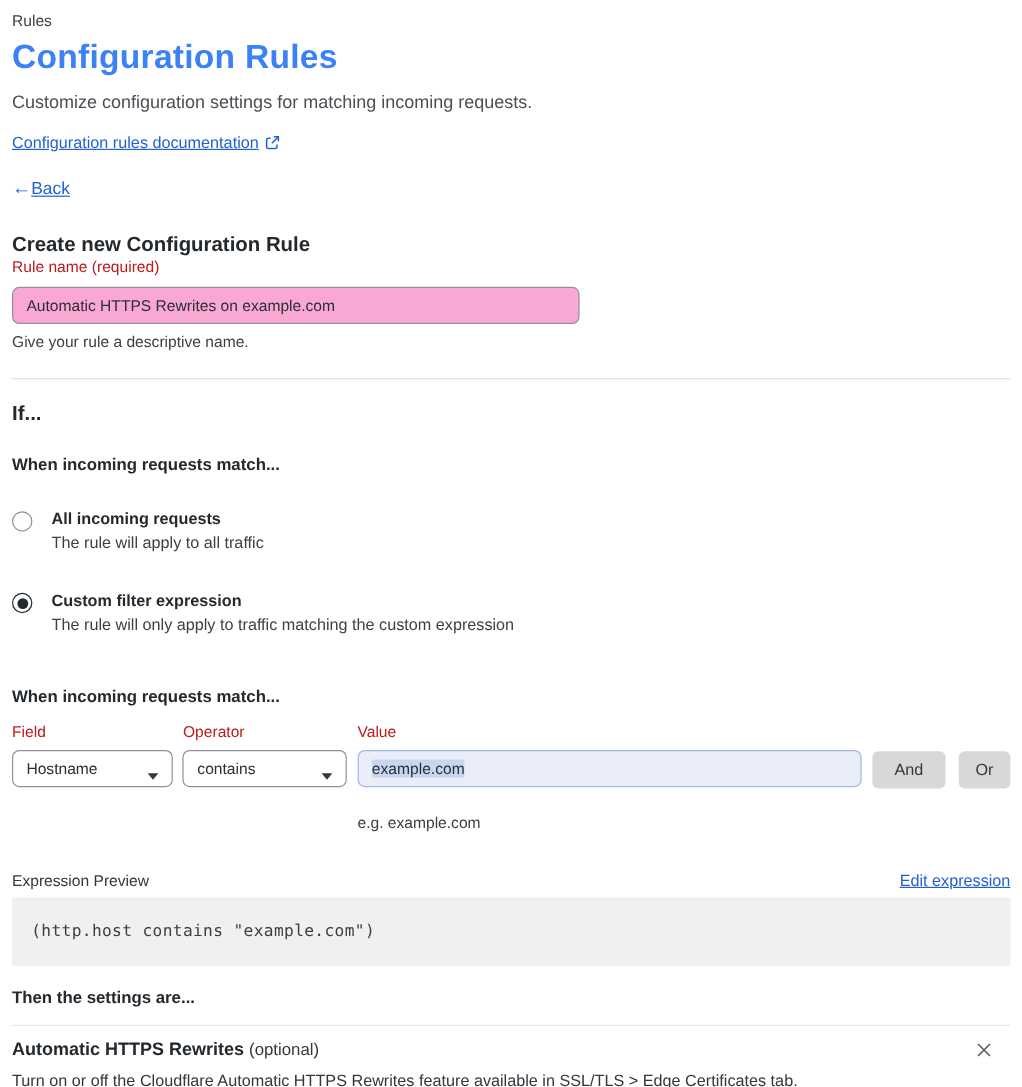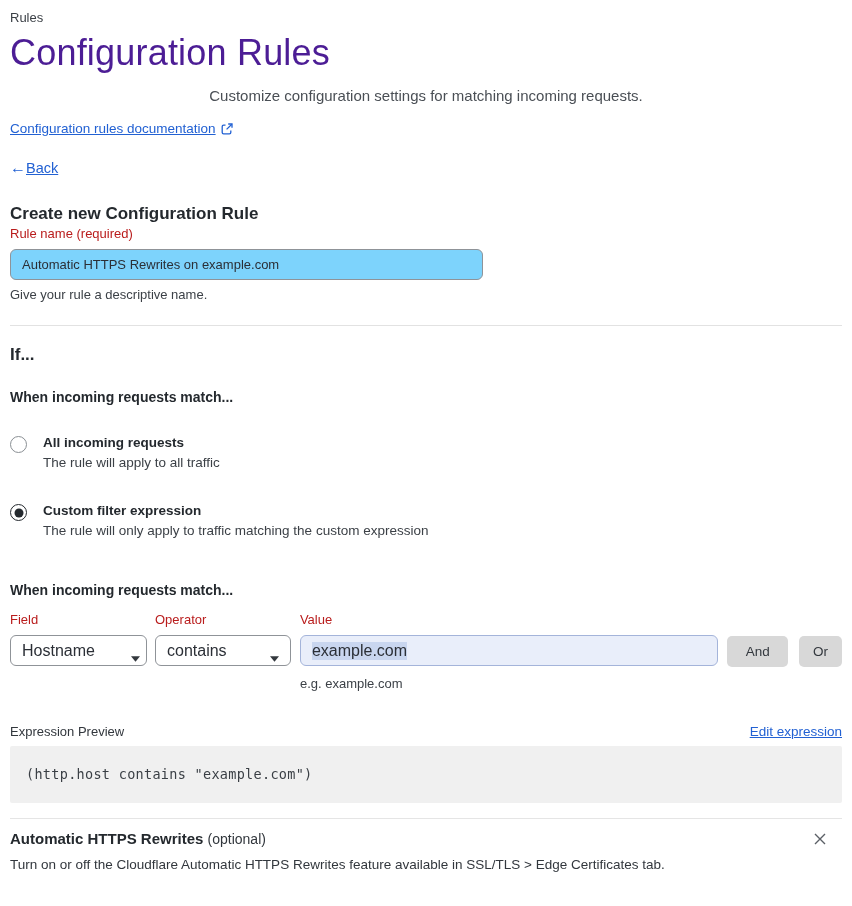--- a/index.html
+++ b/index.html
@@ -7,42 +7,42 @@
   body {
     width: 852px; height: 906px;
     font-family: "Liberation Sans", sans-serif;
     color: #2b2f36;
     position: relative;
     overflow: hidden;
   }
   .page { padding: 10px 10px 0 10px; }
 
   .eyebrow { font-size: 13px; color: #3a3f45; }
-  .page-title { font-size: 36px; font-weight: normal; color: #4c1d95; margin-top: 7px; letter-spacing: .2px; }
-  .subtitle { font-size: 15px; color: #4a4f55; margin-top: 13px; text-align: center; }
+  .page-title { font-size: 28px; font-weight: bold; color: #3b82f6; margin-top: 7px; letter-spacing: .2px; }
+  .subtitle { font-size: 15px; color: #4a4f55; margin-top: 13px; }
 
   a.link { color: #2261d3; text-decoration: underline; cursor: pointer; }
   .doc-link-row { margin-top: 17px; font-size: 13.5px; display: flex; align-items: center; gap: 5px; }
   .ext-icon { display: inline-block; width: 12px; height: 12px; color: #2261d3; }
 
   .back-row { margin-top: 24px; font-size: 14.5px; display: flex; align-items: center; }
   .back-arrow { color: #2261d3; text-decoration: none; font-size: 16px; line-height: 1; }
 
   .section-title { font-size: 17px; font-weight: bold; color: #24292e; }
   .create-title { margin-top: 28px; }
 
   .field-label { font-size: 13px; color: #b91c1c; }
   .rule-label { margin-top: 23px; }
   .text-input {
     display: block; margin-top: 7px;
     width: 473px; height: 31px;
     border: 1px solid #8f9398; border-radius: 6px;
     padding: 0 11px; font-size: 13px; color: #2b2f36;
     font-family: "Liberation Sans", sans-serif;
-    background: #7dd3fc; outline: none;
+    background: #f9a8d4; outline: none;
   }
   .helper { font-size: 13px; color: #3c4147; margin-top: 7px; }
 
   .divider { border: none; border-top: 1px solid #e2e2e2; margin-top: 23px; }
 
   .if-title { margin-top: 19px; }
   .bold-label { font-size: 14px; font-weight: bold; color: #24292e; }
   .match-label-1 { margin-top: 24px; }
 
   .radio-option { display: flex; margin-top: 30px; }
@@ -59,21 +59,21 @@
     border-radius: 50%; background: #24292e;
   }
   .radio-texts { margin-left: 16px; }
   .radio-title { font-size: 13.5px; font-weight: bold; color: #24292e; }
   .radio-desc { font-size: 13.5px; color: #3c4147; margin-top: 5px; }
 
   .match-label-2 { margin-top: 44px; }
 
   .builder-row { display: flex; align-items: flex-start; margin-top: 14px; }
   .builder-col .field-label { display: block; }
-  .control { margin-top: 8px; height: 31px; border-radius: 6px; font-size: 16px; gap: 28px; }
+  .control { margin-top: 8px; height: 31px; border-radius: 6px; font-size: 13px; gap: 28px; }
   .select-box {
     display: flex; align-items: center; justify-content: space-between;
     border: 1px solid #8f9398; background: #fff; color: #2b2f36;
     padding: 0 11px; cursor: pointer;
   }
   .col-field { width: 137px; margin-right: 8px; }
   .col-operator { width: 139px; margin-right: 9px; }
   .col-value { width: 428px; margin-right: 9px; }
   .caret-icon { display: inline-block; width: 9px; height: 6px; color: #33383e; flex: 0 0 auto; margin-left: 8px; }
   .value-input {
@@ -82,21 +82,21 @@
     padding: 0 11px; cursor: text;
   }
   .value-text { background: #c9d6ef; color: #2b2f36; text-align: right; }
   .logic-btn {
     height: 31px; margin-top: 24px; border: none; cursor: pointer;
     background: #d8d8d8; color: #33383e; border-radius: 5px;
     font-size: 13.5px; font-family: "Liberation Sans", sans-serif;
   }
   .and-btn { width: 62px; margin-right: 11px; }
   .or-btn { width: 44px; }
-  .eg-helper { font-size: 13px; color: #3c4147; margin-top: 10px; }
+  .eg-helper { font-size: 13px; color: #3c4147; margin-top: 22px; }
 
   .preview-row { display: flex; justify-content: space-between; align-items: flex-end; margin-top: 33px; }
   .preview-label { font-size: 13px; color: #32373d; }
   .edit-link { font-size: 13.5px; }
   .code-block {
     margin-top: 7px; background: #f0f0f0; border-radius: 2px;
     padding: 20px 16px 21px 16px;
     font-family: "DejaVu Sans Mono", monospace;
     font-size: 13.5px; color: #3a3f45; letter-spacing: .3px;
   }
@@ -201,20 +201,21 @@
     <button class="logic-btn and-btn">And</button>
     <button class="logic-btn or-btn">Or</button>
   </div>
 
   <div class="preview-row">
     <span class="preview-label">Expression Preview</span>
     <a class="link edit-link">Edit expression</a>
   </div>
   <div class="code-block">(http.host contains "example.com")</div>
 
+  <div class="bold-label then-label">Then the settings are...</div>
 
   <hr class="divider card-divider">
 
   <div class="card-header">
     <div class="card-title">
       <span>Automatic HTTPS Rewrites</span>
       <span class="card-title-suffix">(optional)</span>
     </div>
     <span class="close-btn">
       <svg viewBox="0 0 16 16" width="16" height="16" stroke="currentColor" stroke-width="1.4" fill="none">

